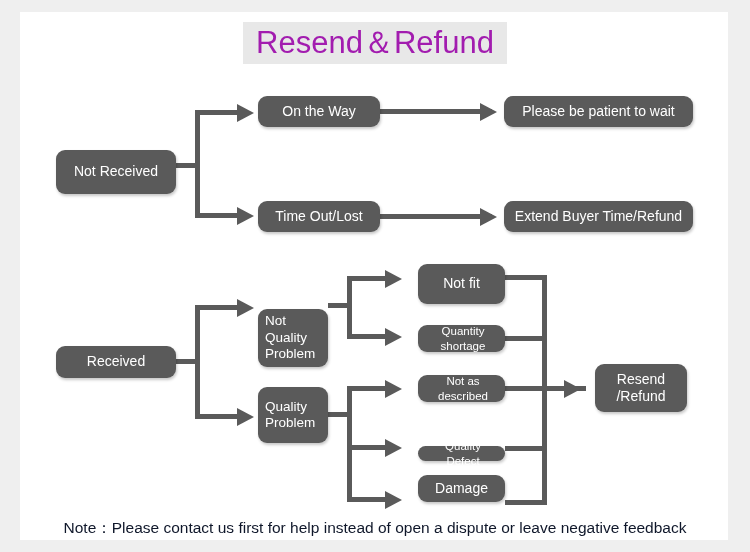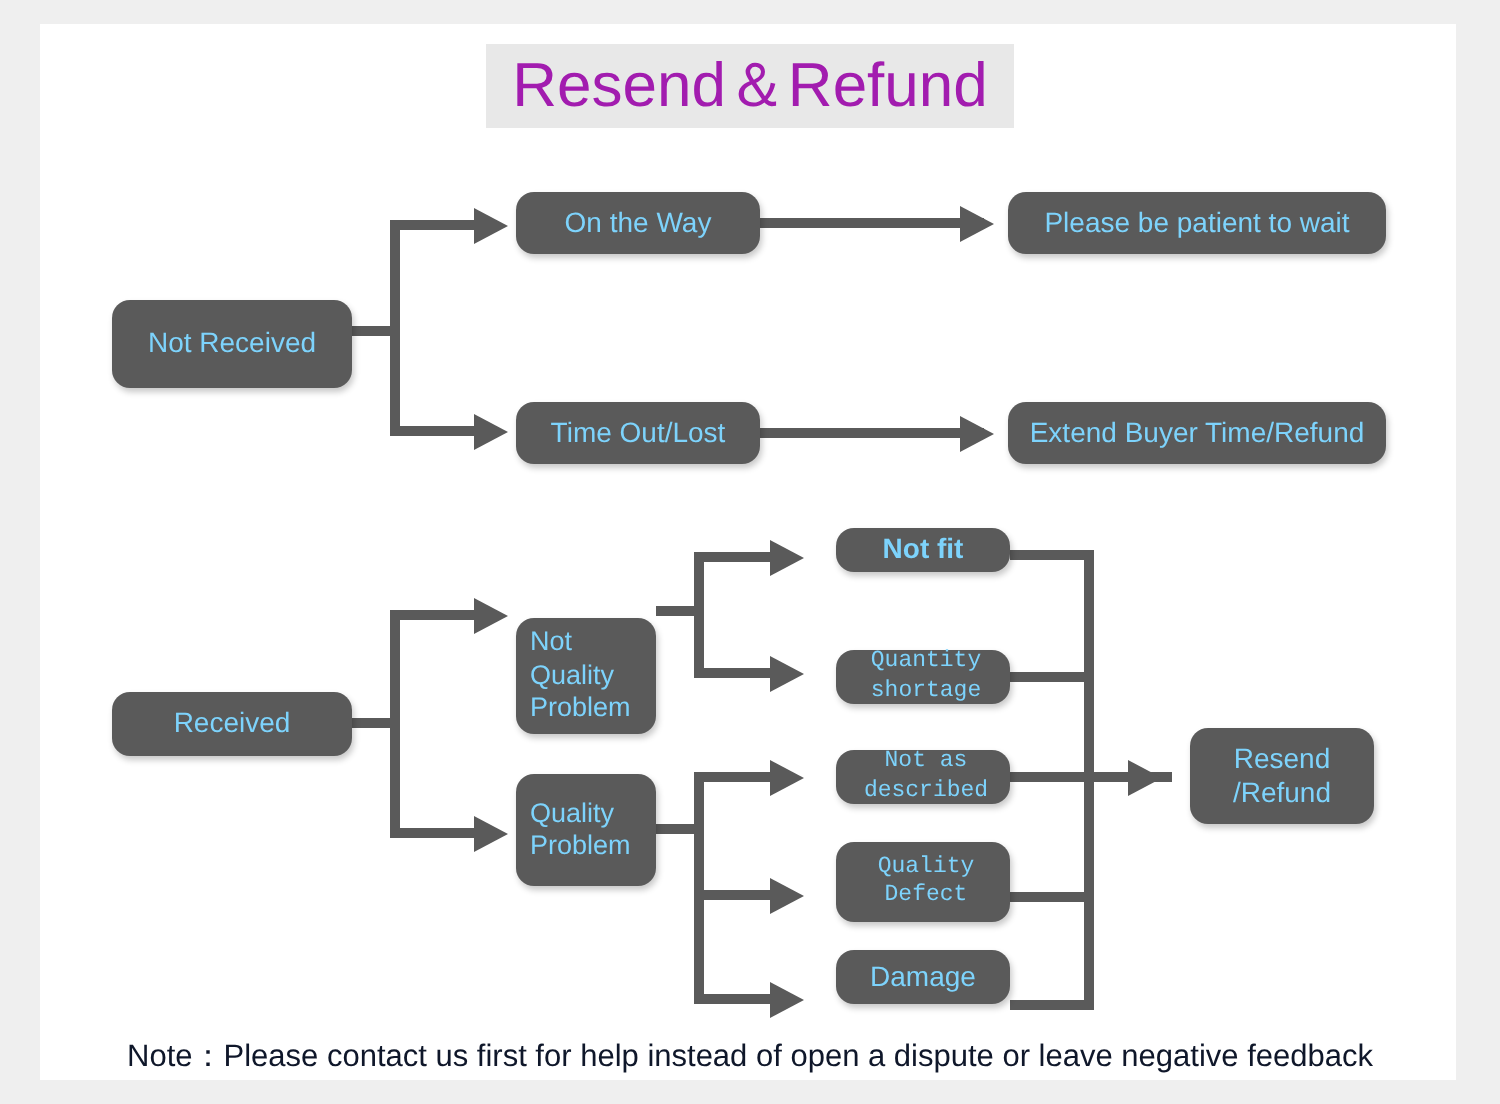--- a/index.html
+++ b/index.html
@@ -42,35 +42,35 @@
     line-height: 42px;
     text-align: center;
     letter-spacing: 0px;
     white-space: nowrap;
   }
 
   
   .box {
     position: absolute;
     background: #5a5a5a;
-    color: #7dd3fc;
+    color: #ffffff;
     border-radius: 9px;
     box-shadow: 1px 2px 3px rgba(0,0,0,0.22);
     display: flex;
     align-items: center;
     justify-content: center;
     text-align: center;
     box-sizing: border-box;
     z-index: 5;
     font-size: 14px;
     line-height: 1.22;
     padding: 0 6px;
   }
   .box.sm { font-size: 11.5px; }
-  .box.lft { justify-content: flex-start; padding-left: 9px; font-family: Liberation Mono, monospace; }
+  .box.lft { justify-content: flex-start; padding-left: 9px; }
 
   
   .ln {
     position: absolute;
     background: #5a5a5a;
     z-index: 2;
   }
   .ln.h { height: 5px; }
   .ln.v { width: 5px; }
 
@@ -157,24 +157,24 @@
 
   <div class="ln h" style="left:328px; top:412px; width:22px;"></div>
   <div class="ln v" style="left:347px; top:386px; width:5px; height:116px;"></div>
   <div class="ln h" style="left:347px; top:386px; width:46px;"></div>
   <div class="arw" style="left:385px; top:379.5px;"></div>
   <div class="ln h" style="left:347px; top:445px; width:46px;"></div>
   <div class="arw" style="left:385px; top:438.5px;"></div>
   <div class="ln h" style="left:347px; top:497px; width:46px;"></div>
   <div class="arw" style="left:385px; top:490.5px;"></div>
 
-  <div class="box" style="left:418px; top:264px; width:87px; height:22px;font-weight:bold;">Not fit</div>
+  <div class="box" style="left:418px; top:264px; width:87px; height:40px;">Not fit</div>
   <div class="box sm lft" style="left:418px; top:325px; width:87px; height:27px;">Quantity shortage</div>
   <div class="box sm lft" style="left:418px; top:375px; width:87px; height:27px;">Not as described</div>
-  <div class="box sm lft" style="left:418px; top:421px; width:87px; height:40px;">Quality Defect</div>
+  <div class="box sm lft" style="left:418px; top:446px; width:87px; height:15px;">Quality Defect</div>
   <div class="box" style="left:418px; top:475px; width:87px; height:27px;">Damage</div>
 
   <div class="ln h" style="left:505px; top:275px; width:42px;"></div>
   <div class="ln h" style="left:505px; top:336px; width:42px;"></div>
   <div class="ln h" style="left:505px; top:386px; width:42px;"></div>
   <div class="ln h" style="left:505px; top:446px; width:42px;"></div>
   <div class="ln h" style="left:505px; top:500px; width:42px;"></div>
   <div class="ln v" style="left:542px; top:275px; width:5px; height:230px;"></div>
 
   <div class="ln h" style="left:542px; top:386px; width:44px;"></div>

